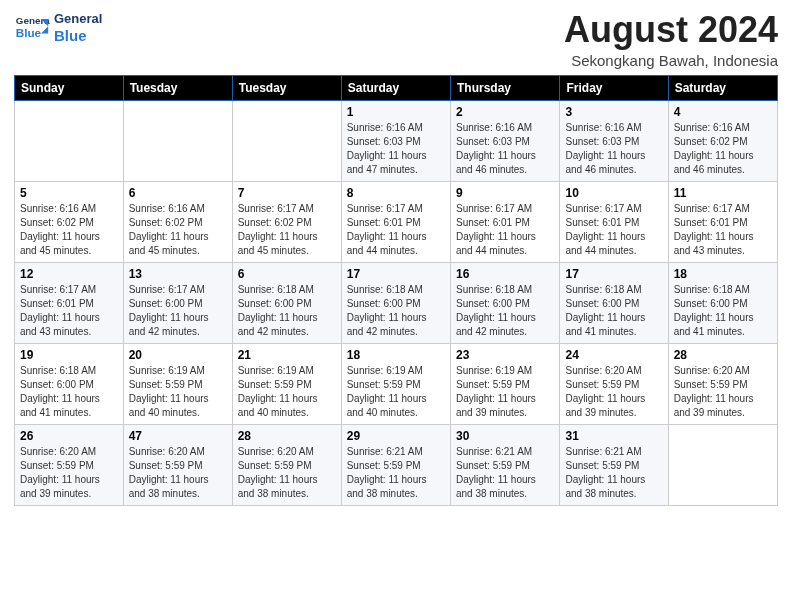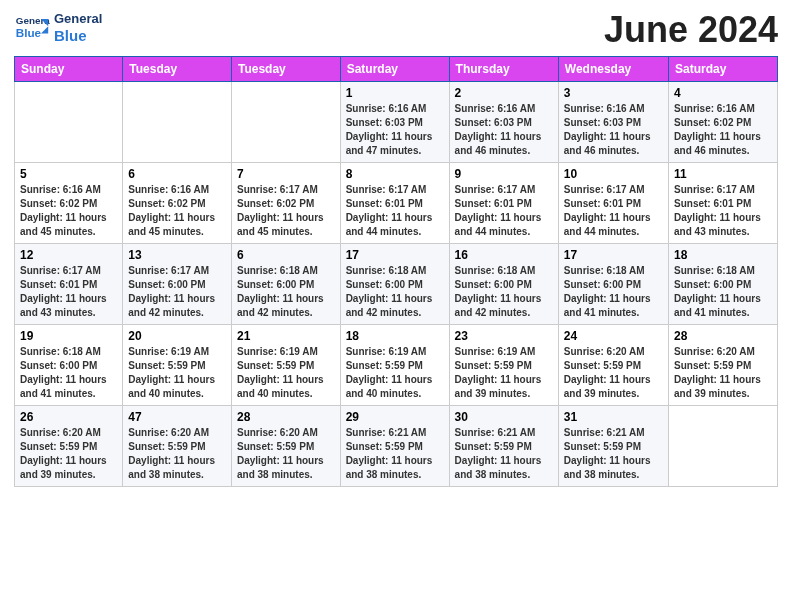--- a/index.html
+++ b/index.html
@@ -55,21 +55,21 @@
       font-size: 15px;
       color: #444;
       margin-top: 2px;
     }
     .calendar {
       width: 100%;
       border-collapse: collapse;
       font-size: 10.5px;
     }
     .calendar thead tr th {
-      background: #d946ef;
+      background: #000000;
       color: #fff;
       font-weight: bold;
       text-align: left;
       padding: 5px 6px;
       font-size: 12px;
       border: 1px solid #1a5fb0;
     }
     .calendar tbody tr td {
       border: 1px solid #ccc;
       vertical-align: top;
@@ -86,21 +86,20 @@
     .day-num {
       font-weight: bold;
       font-size: 12px;
       display: block;
       margin-bottom: 2px;
     }
     .day-info {
       font-size: 10px;
       color: #333;
       line-height: 1.4;
-      font-weight: bold;
     }
     .empty-cell {
       background: #fff !important;
     }
   </style>
 </head>
 <body>
 
 <div class="page">
   <div class="header">
@@ -110,33 +109,34 @@
         <text x="2" y="16" font-size="11" font-weight="bold" fill="#1a3a6b" font-family="Arial">General</text>
         <text x="2" y="30" font-size="13" font-weight="bold" fill="#2a7ad5" font-family="Arial">Blue</text>
         <polygon points="30,10 38,18 30,26 38,26 38,10" fill="#2a7ad5"></polygon>
       </svg>
       <div class="logo-text">
         <span class="logo-general">General</span>
         <span class="logo-blue">Blue</span>
       </div>
     </div>
     <div class="title-block">
-      <div class="title-month">June 2024</div>
+      <div class="title-month">August 2024</div>
+      <div class="title-location">Sekongkang Bawah, Indonesia</div>
     </div>
   </div>
 
   <table class="calendar">
     <thead>
       <tr>
         <th>Sunday</th>
         <th>Tuesday</th>
         <th>Tuesday</th>
         <th>Saturday</th>
         <th>Thursday</th>
-        <th>Wednesday</th>
+        <th>Friday</th>
         <th>Saturday</th>
       </tr>
     </thead>
     <tbody id="calendar-body">
     <tr>
           <td class="empty-cell"></td>
           <td class="empty-cell"></td>
           <td class="empty-cell"></td>
           <td>
             <span class="day-num">1</span>

